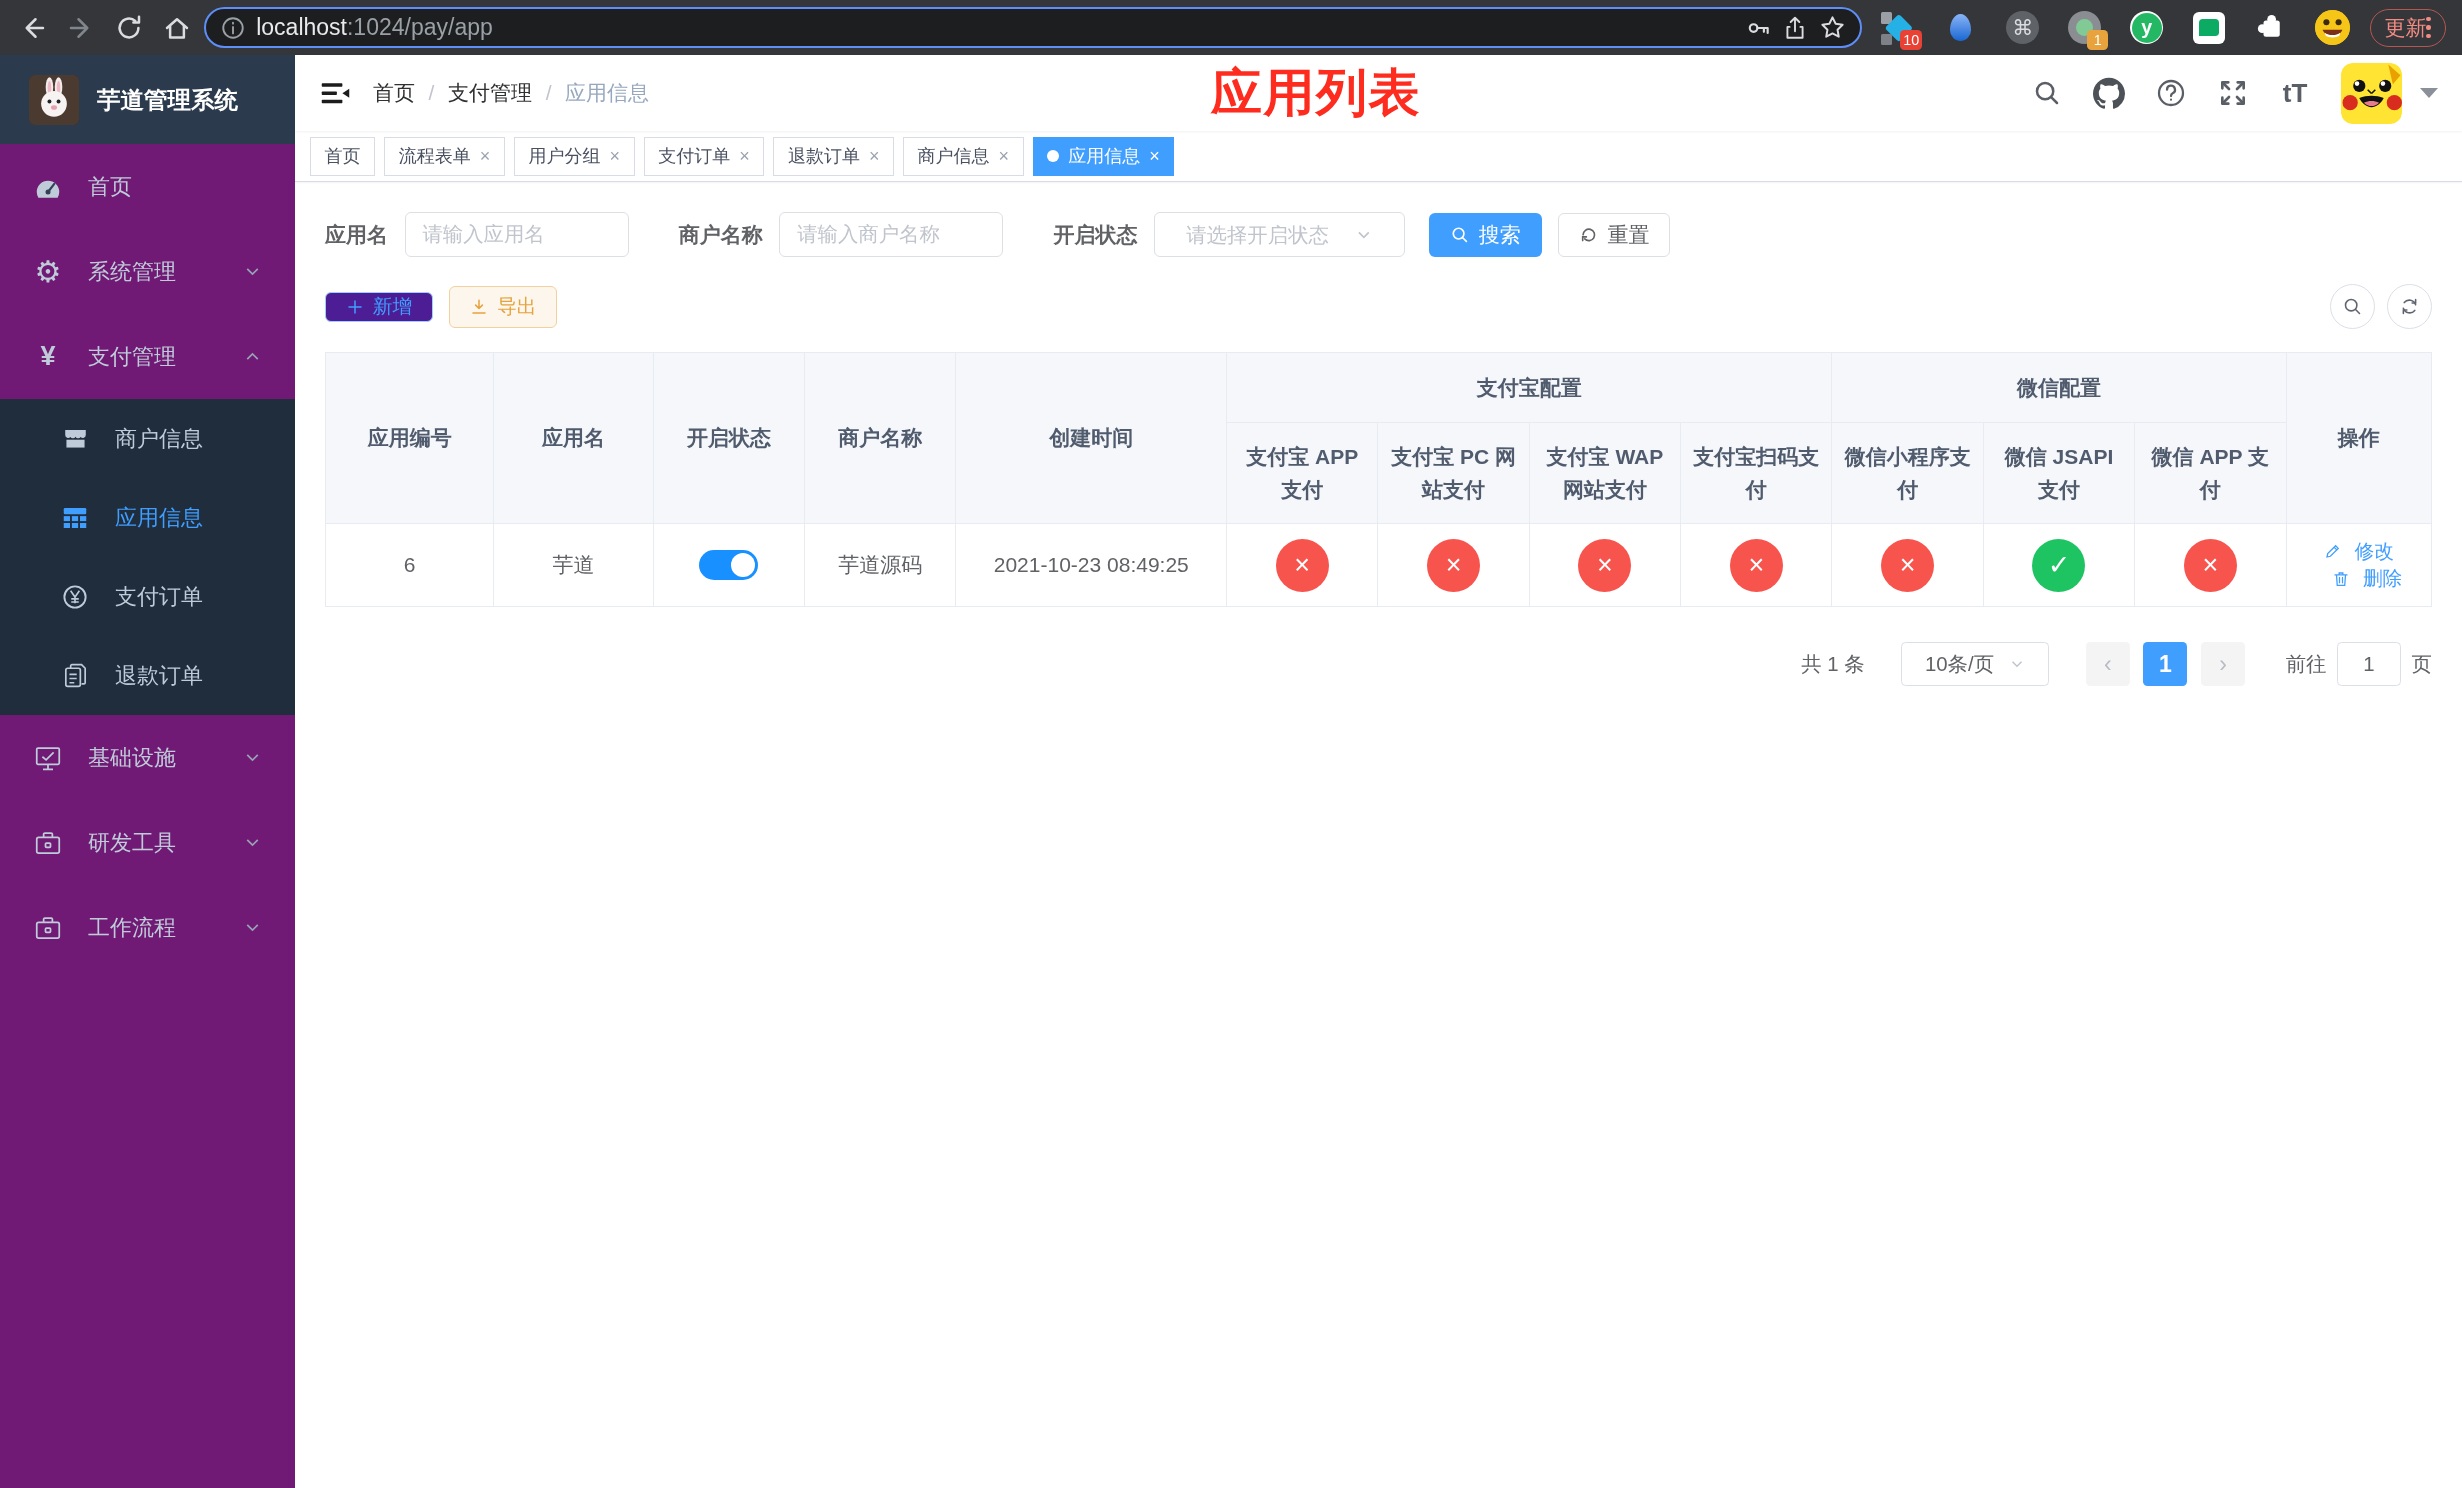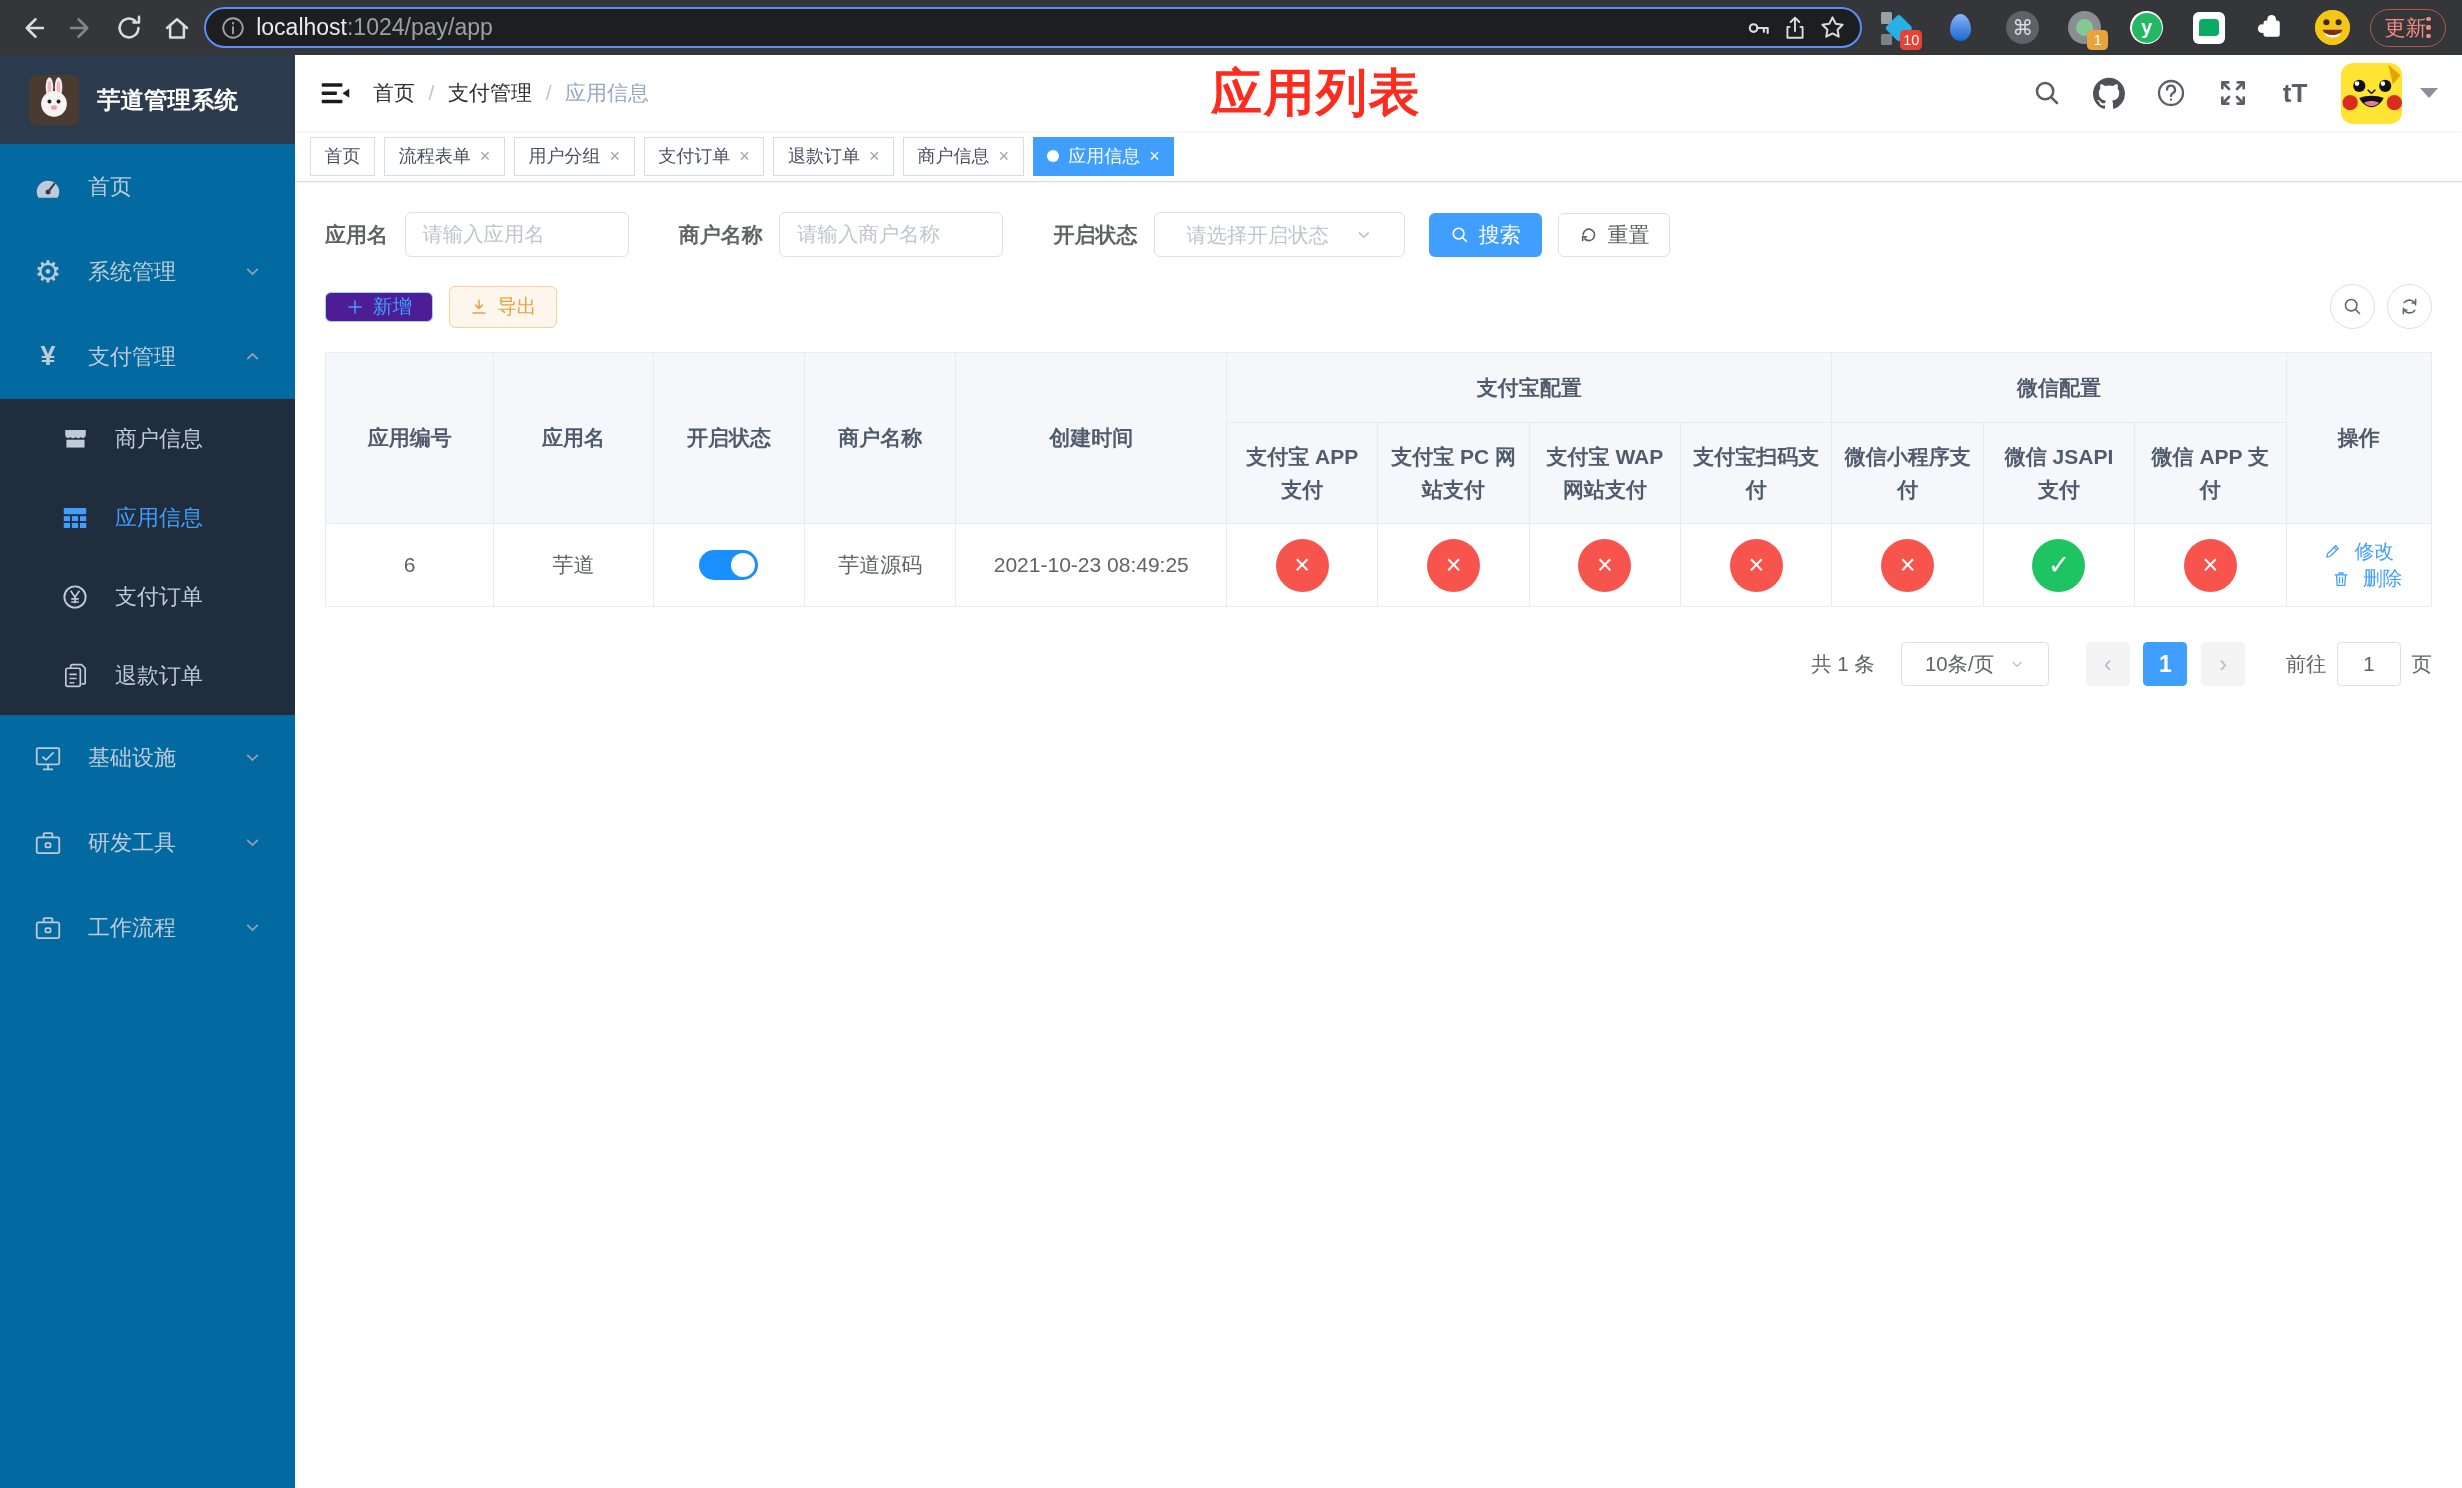--- a/index.html
+++ b/index.html
@@ -40,21 +40,21 @@
   .chatic .bub{width:19.7px;height:16.7px;background:#0bab64;border-radius:3.8px 3.8px 3.8px 0}
   .emojiav{width:35px;height:35px;border-radius:50%;background:#f5c518;position:relative;overflow:hidden}
   .update-pill{flex:none;height:38px;border:1.5px solid #b55650;border-radius:19.7px;display:flex;
     align-items:center;padding:0 13.6px;margin-right:4.5px}
   .update-pill .lbl{color:#f28b82;font-size:21px}
   .vdots{display:flex;flex-direction:column;gap:3.8px}
   .vdots i{width:4.5px;height:4.5px;border-radius:50%;background:#f28b82}
 
   
   .app{display:flex;height:1434px}
-  .sidebar{width:295px;background:#0369a1;flex:none;color:#bfcbd9}
+  .sidebar{width:295px;background:#701a75;flex:none;color:#bfcbd9}
   .logo-row{height:89px;display:flex;align-items:center;gap:18px;padding:0 29px;background:#2b3a4d}
   .logo-img{width:50px;height:50px;border-radius:6px;background:#3b2f28;overflow:hidden;flex:none}
   .logo-title{color:#fff;font-size:23.5px;font-weight:bold}
   .menu-item{height:85px;display:flex;align-items:center;padding:0 32px;gap:24px;cursor:pointer}
   .menu-item .mlabel{font-size:22px;flex:1}
   .menu-icon{width:32px;height:32px;display:flex;align-items:center;justify-content:center;color:#bfcbd9;flex:none}
   .chev{color:#97a3b4}
   .submenu{background:#1f2d3d}
   .submenu .menu-item{height:79px;padding-left:59px}
   .submenu .menu-item.active .mlabel,.submenu .menu-item.active .menu-icon{color:#409eff}
@@ -624,21 +624,21 @@
                   </svg>
                 <span>删除</span>
               </span>
             </td>
           </tr>
         </tbody>
       </table>
 
       <div class="pagination-row">
         <span>共 1 条</span>
-        <span class="psize" style="margin-left:13px">
+        <span class="psize" style="margin-left:23px">
           <span>10条/页</span>
           <svg width="18" height="18" viewBox="0 0 24 24" fill="none" stroke="#c0c4cc" stroke-width="2">
               <path d="M6 9l6 6 6-6"></path>
             </svg>
         </span>
         <span class="pgbtn">‹</span>
         <span class="pgbtn cur">1</span>
         <span class="pgbtn">›</span>
         <span class="goto-wrap">
           <span>前往</span>

